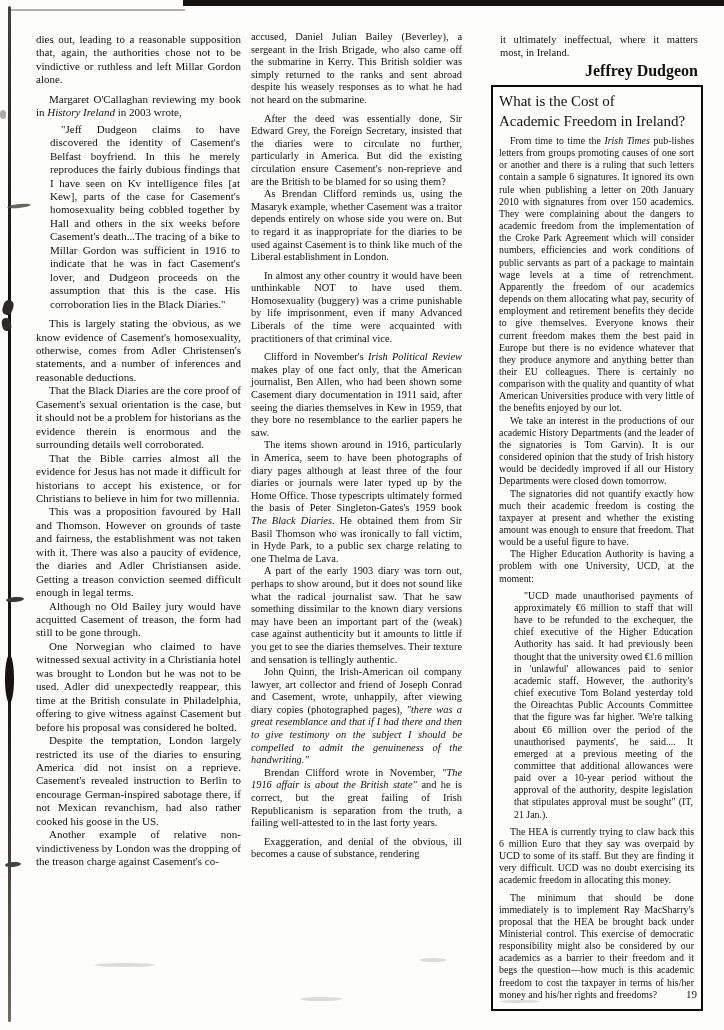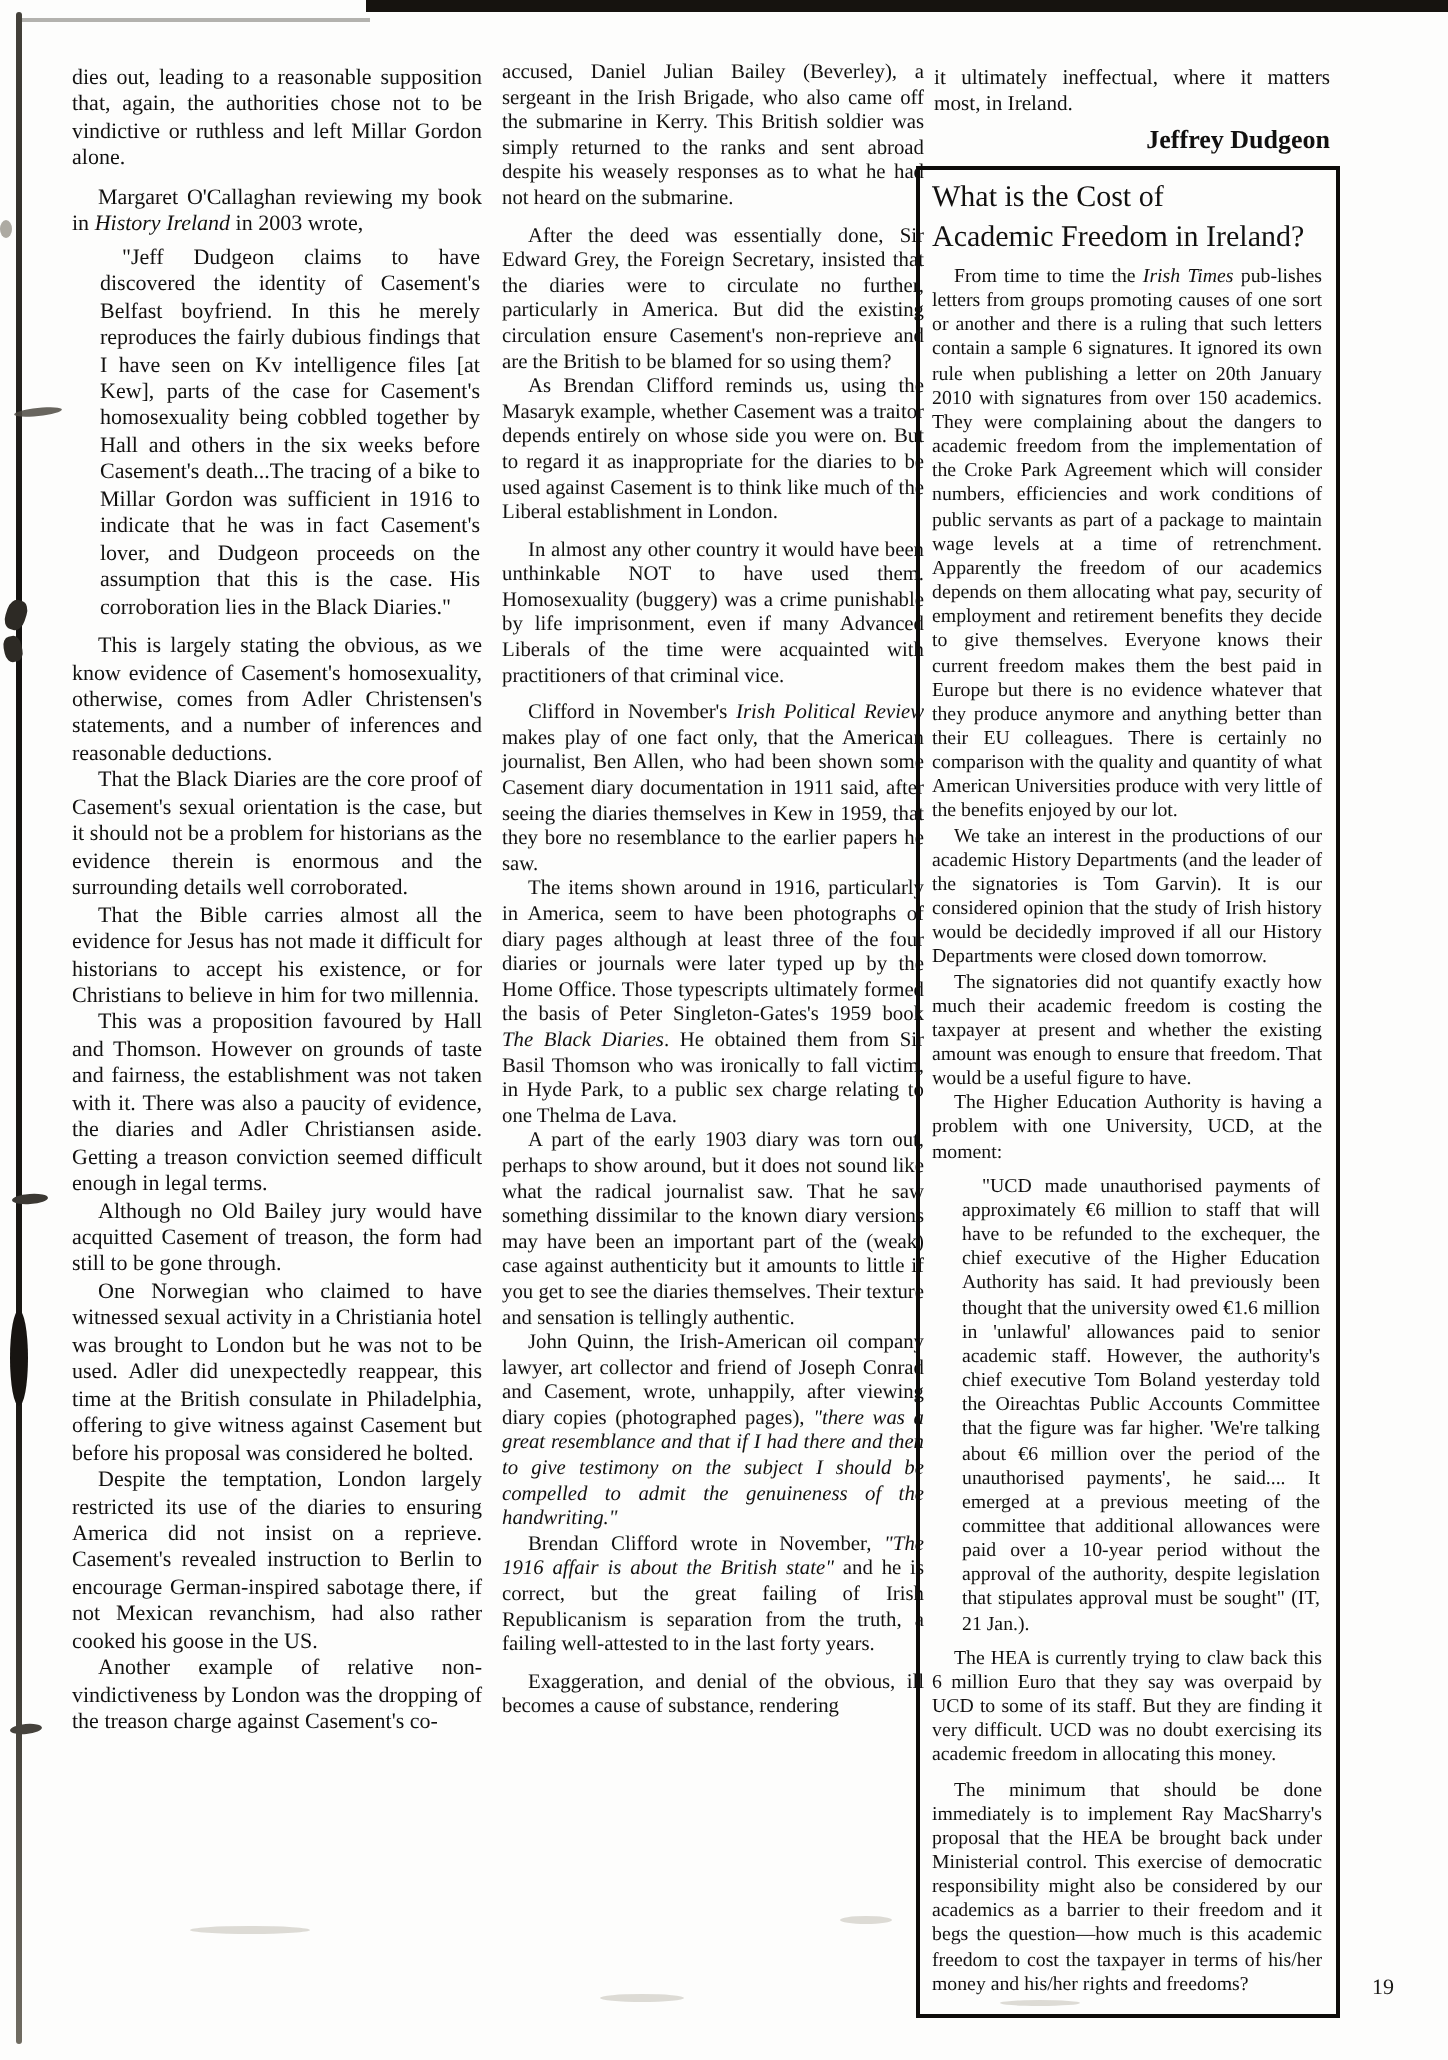--- a/index.html
+++ b/index.html
@@ -17,23 +17,23 @@
   .blotch{position:absolute;background:#2d2a25;border-radius:50%;}
   
   .col{position:absolute;text-align:justify;}
   .col p{margin:0;text-indent:0;}
   .col p.fi{text-indent:13px;}
   .col p.gap{margin-top:6px;}
   .col p.bq{margin-left:14px;margin-right:1px;text-indent:11px;margin-top:3px;}
   .it{font-style:italic;}
   #col-left{left:36px;top:33px;width:205px;font-size:11px;line-height:13.45px;}
   #col-mid{left:251px;top:31px;width:211px;font-size:10.4px;line-height:12.6px;}
-  #col-right{left:458px;top:33px;width:212px;}
+  #col-right{left:491px;top:33px;width:212px;}
   #right-intro{padding:0 5px 0 9px;font-size:10.6px;line-height:13px;}
-  .byline{font-weight:bold;font-size:13px;text-align:right;padding:3px 5px 0 0;}
+  .byline{font-weight:bold;font-size:16px;text-align:right;padding:3px 5px 0 0;}
   
   .box{border:2px solid #0d0c0a;margin-top:5px;padding:2px 7px 8px 6px;
        font-size:9.9px;line-height:12.15px;text-align:justify;}
   .box-title{font-weight:normal;font-size:15px;line-height:19.5px;margin:3px 0 4px 0;text-align:left;}
   .box p{margin:0;}
   .box p.fi{text-indent:11px;}
   .box p.gap{margin-top:5px;}
   .box p.bq{margin-left:15px;margin-right:1px;text-indent:10px;margin-top:5px;}
   .page-number{position:absolute;left:686px;top:988px;font-size:11px;color:#1a1916;}
   .smudge{position:absolute;background:#b5b1a6;border-radius:50%;opacity:.45;}

